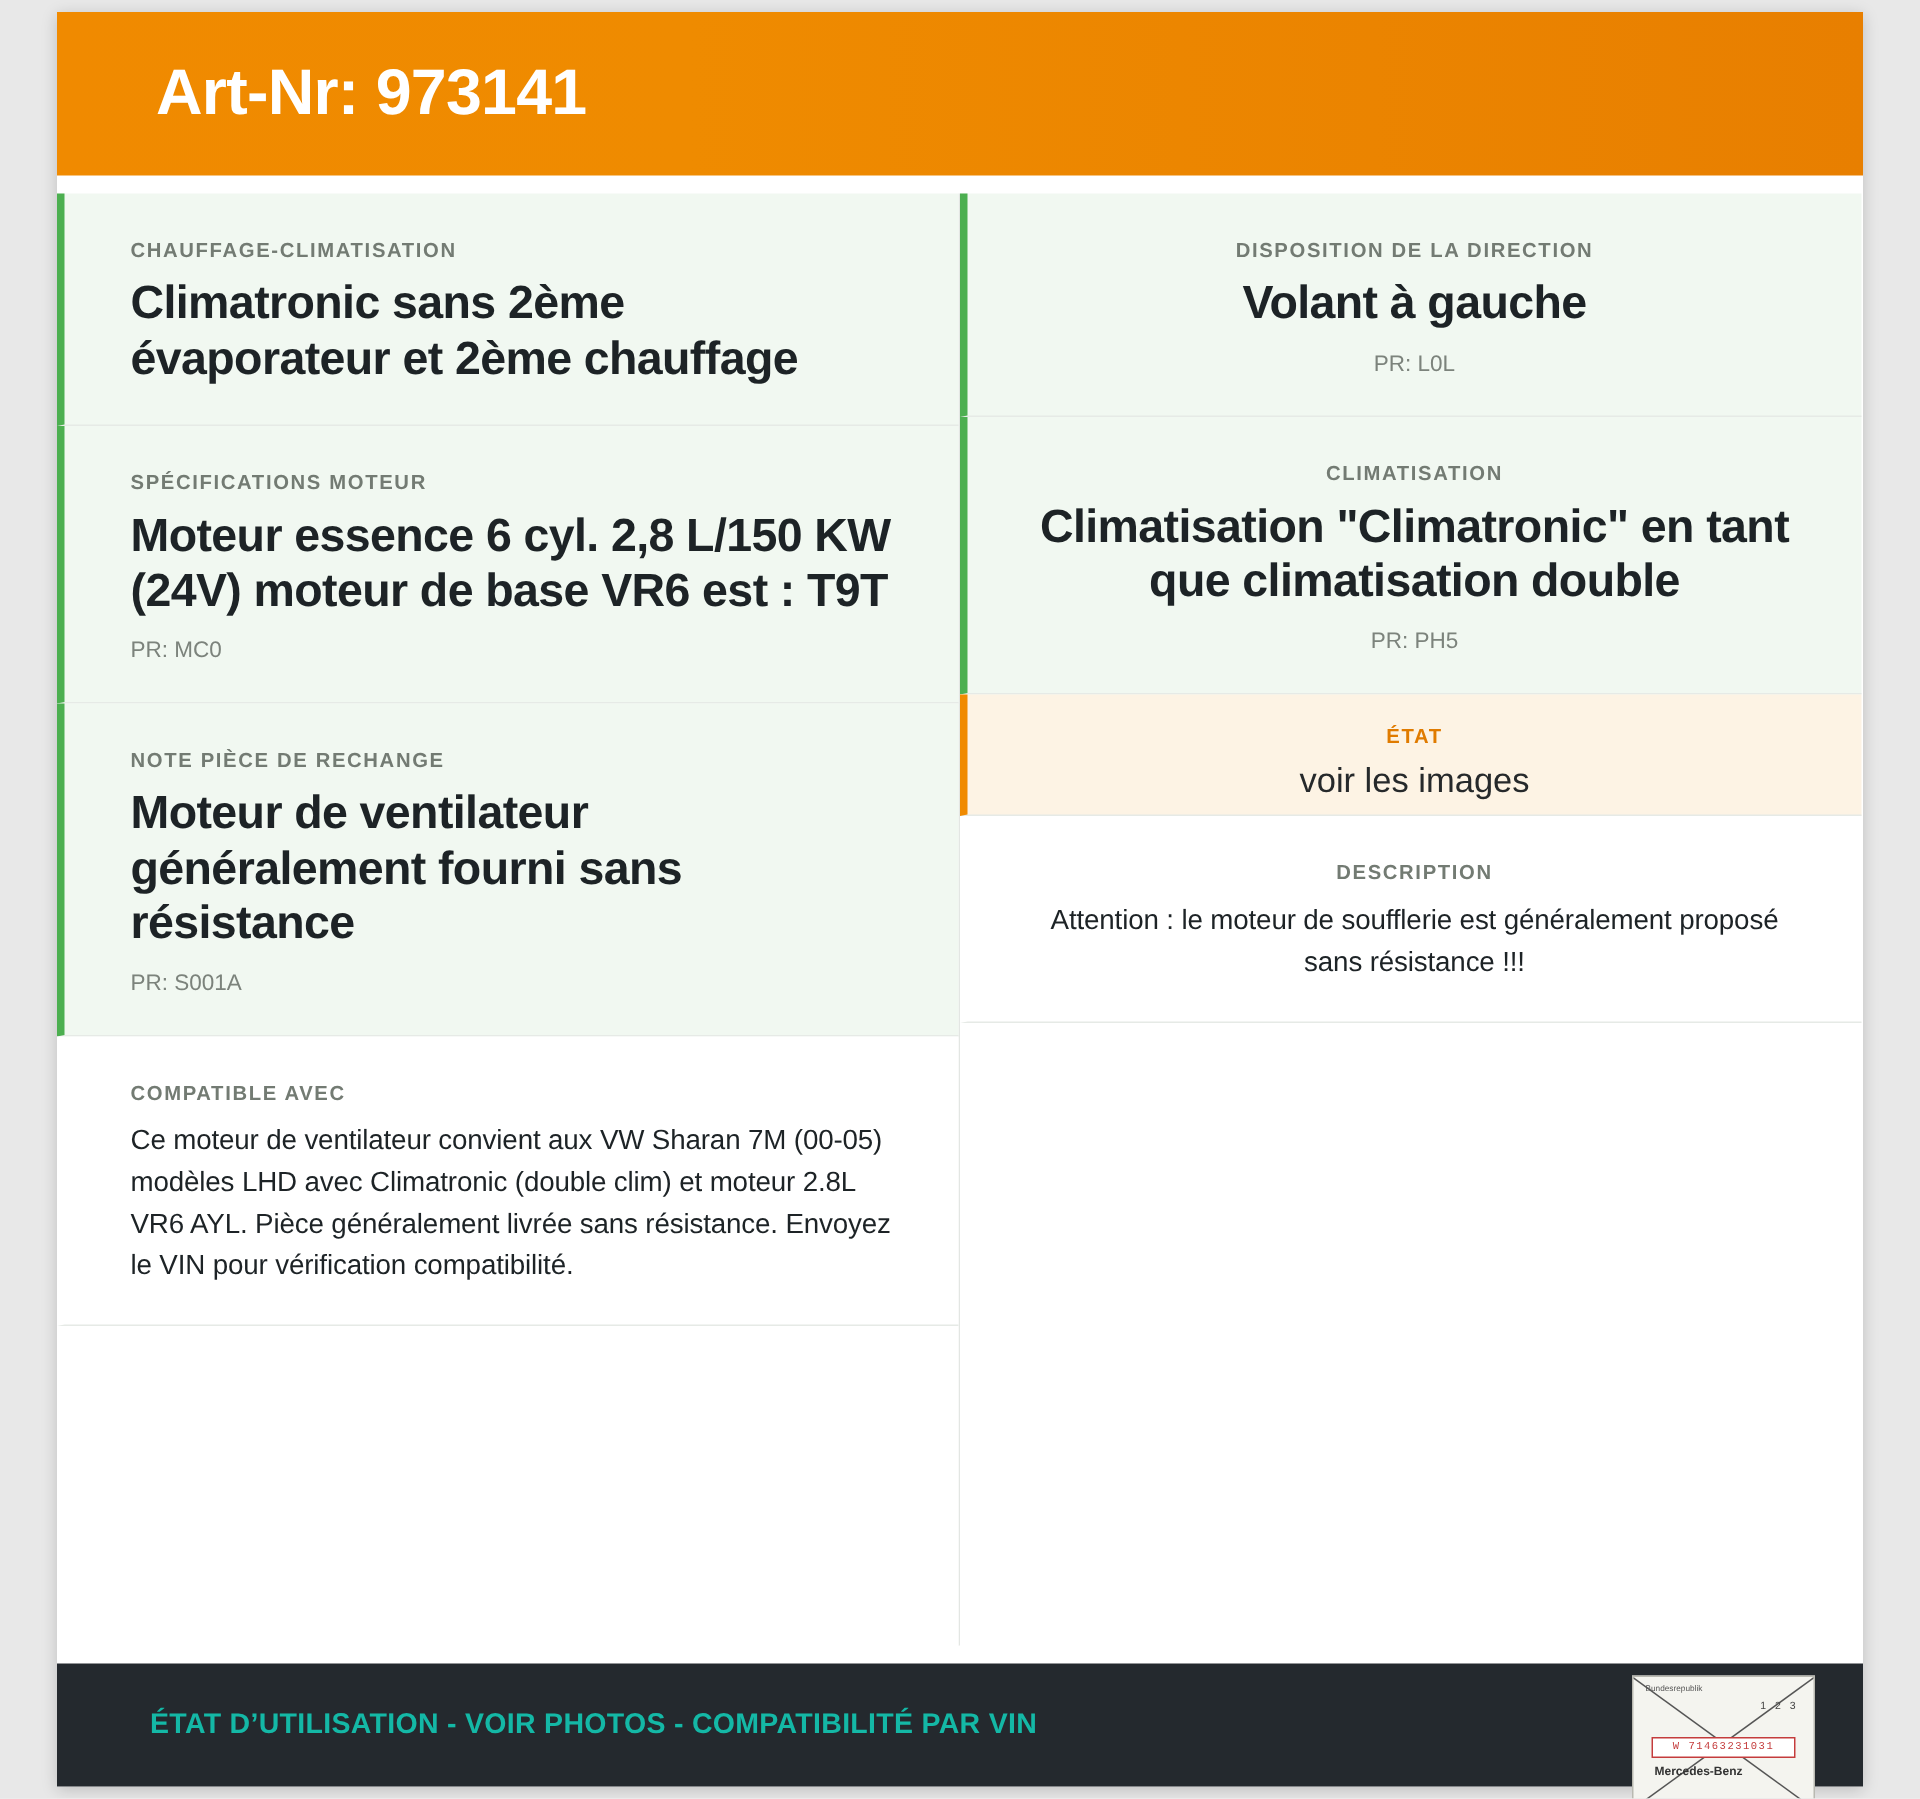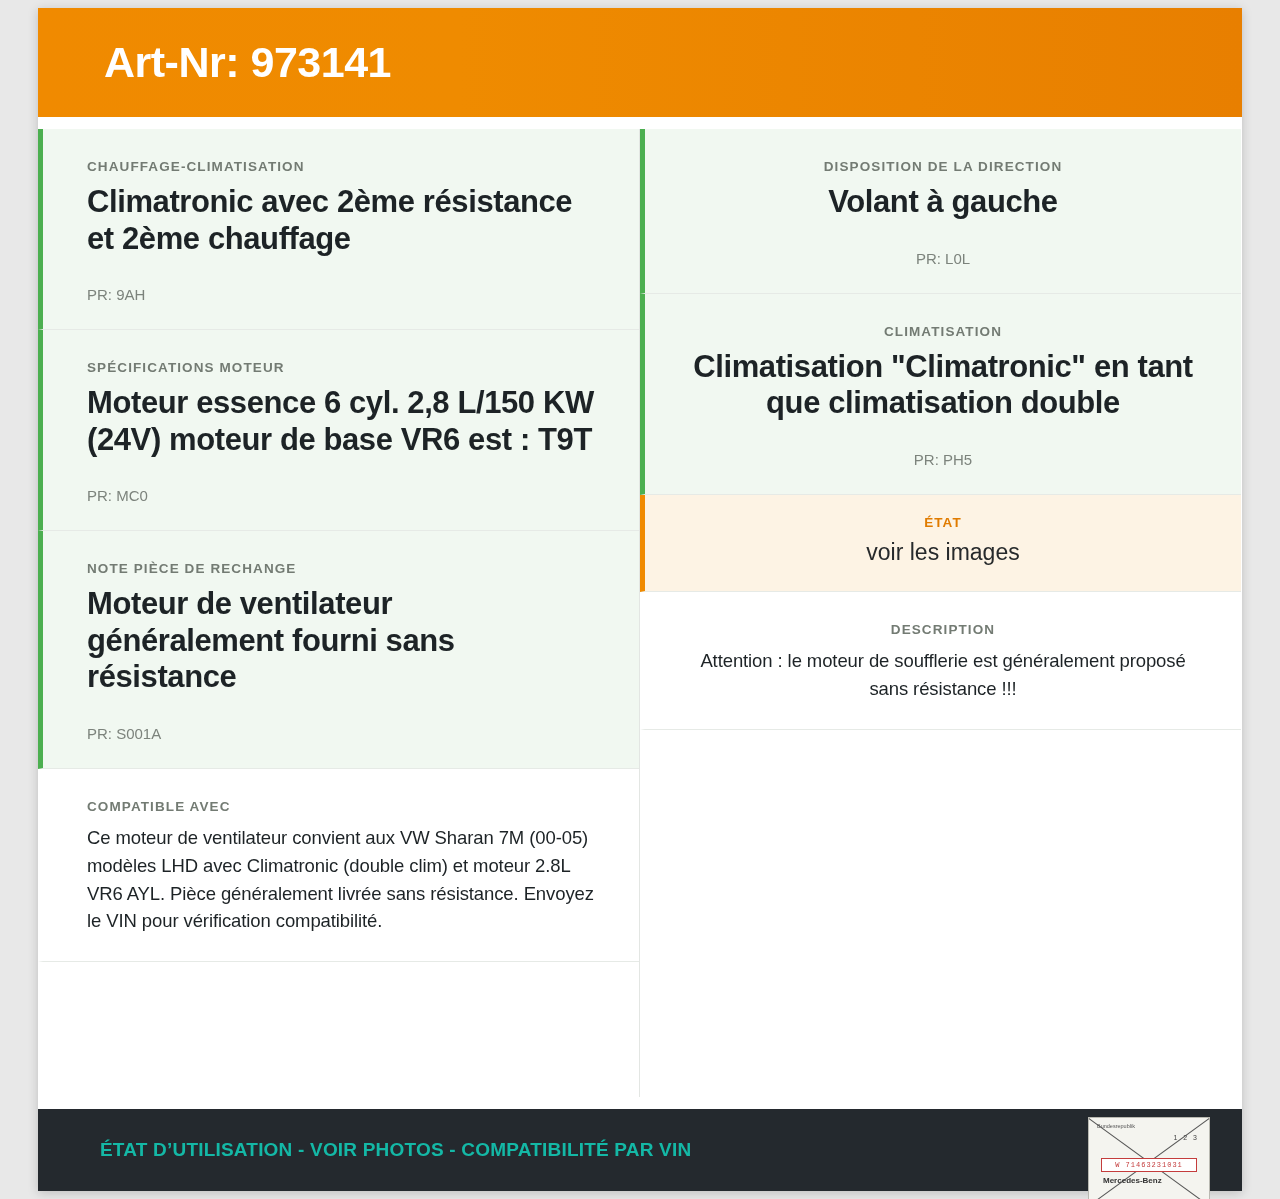--- a/index.html
+++ b/index.html
@@ -72,21 +72,21 @@
     border-left: 5px solid #4caf50;
   }
   .card.plain {
     background: #ffffff;
     border-left: 5px solid transparent;
   }
   .card.orange {
     background: #fdf3e4;
     border-left: 5px solid #f08a00;
     padding-top: 20px;
-    padding-bottom: 22px;
+    padding-bottom: 6px;
   }
   .card-label {
     font-size: 13.5px;
     font-weight: bold;
     letter-spacing: 1.1px;
     color: #737b73;
     text-transform: uppercase;
     margin-bottom: 10px;
   }
   .card.orange .card-label { color: #e07b00; margin-bottom: 6px; }
@@ -105,21 +105,21 @@
     letter-spacing: 0;
   }
   .card-value.bodytext {
     font-size: 18.5px;
     font-weight: normal;
     line-height: 1.5;
     color: #1d2326;
     letter-spacing: -0.1px;
   }
   .card-pr {
-    margin-top: 29px;
+    margin-top: 13px;
     font-size: 15px;
     color: #7c837c;
   }
   .spacer {
     flex: 1 1 auto;
     background: #ffffff;
   }
   
   .footer {
     height: 82px;
@@ -223,22 +223,21 @@
     <div class="header">
       <div class="header-title">Art-Nr: 973141</div>
     </div>
 
     <div class="body">
 
       <div class="col col-left">
 
         <div class="card green">
           <div class="card-label">CHAUFFAGE-CLIMATISATION</div>
-          <div class="card-value">Climatronic avec 2ème résistance et 2ème chauffage</div>
-          <div class="card-pr">PR: 9AH</div>
+          <div class="card-value">Climatronic sans 2ème évaporateur et 2ème chauffage</div>
         </div>
 
         <div class="card green">
           <div class="card-label">SPÉCIFICATIONS MOTEUR</div>
           <div class="card-value">Moteur essence 6 cyl. 2,8 L/150 KW (24V) moteur de base VR6 est : T9T</div>
           <div class="card-pr">PR: MC0</div>
         </div>
 
         <div class="card green">
           <div class="card-label">NOTE PIÈCE DE RECHANGE</div>

